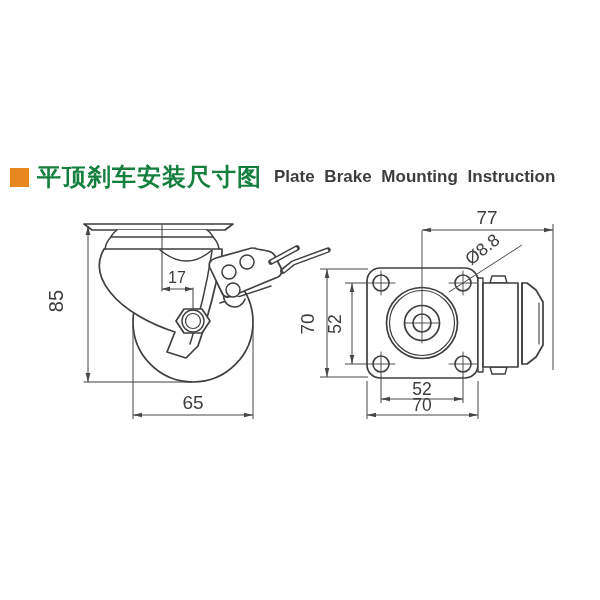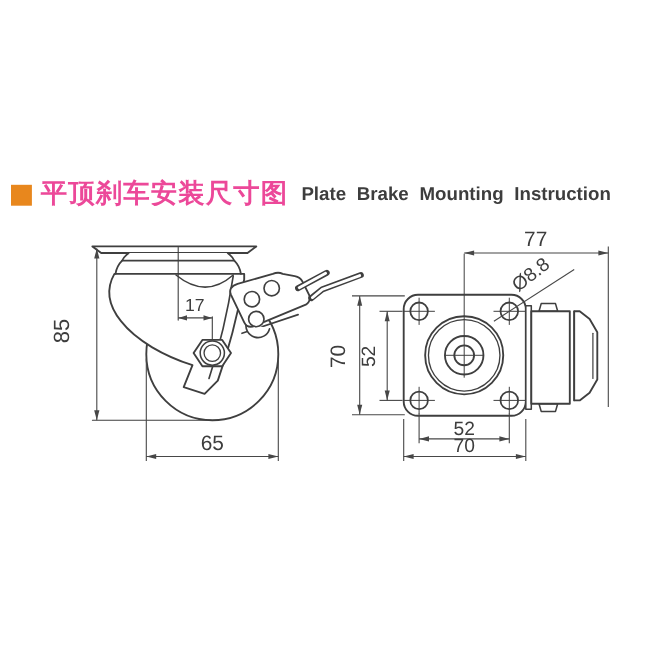--- a/index.html
+++ b/index.html
@@ -8,21 +8,21 @@
     overflow:hidden;font-family:"Liberation Sans",sans-serif;
   }
   .header{
     position:absolute;left:10px;top:164px;display:flex;align-items:center;
     white-space:nowrap;
   }
   .bullet{
     width:19px;height:19px;background:#E8871D;flex:0 0 auto;margin-top:1px;
   }
   .title-zh{
-    font-size:24px;font-weight:bold;color:#ec4899;margin-left:8px;
+    font-size:24px;font-weight:bold;color:#15803d;margin-left:8px;
     letter-spacing:1px;line-height:26px;
   }
   .title-en{
     font-size:17px;font-weight:600;color:#3D3D3D;margin-left:12px;
     word-spacing:5px;line-height:26px;
   }
   svg text{
     font-family:"Liberation Sans",sans-serif;fill:#3D3D3D;
   }
   .drawing-svg{position:absolute;left:0;top:0;}

